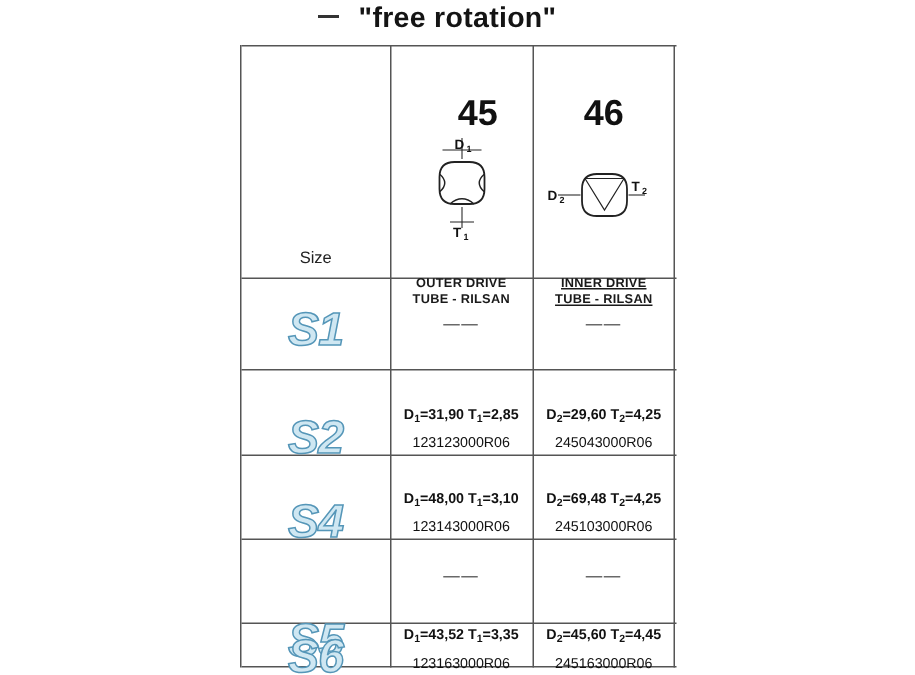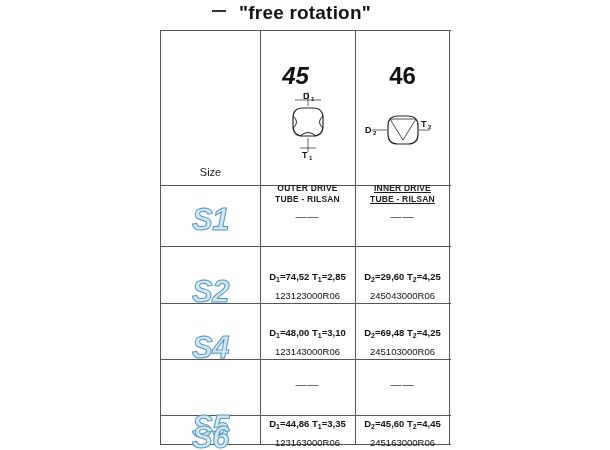--- a/index.html
+++ b/index.html
@@ -70,21 +70,21 @@
   
   .hdr-num {
     position: absolute;
     top: 32px;
     font-size: 24px;
     font-weight: bold;
     color: #111;
     text-align: center;
     width: 95px;
   }
-  .hdr-num.n45 { left: 87px; font-style: italic; }
+  .hdr-num.n45 { left: 110px; }
   .hdr-num.n46 { left: 194px; }
 
   .hdr-caption {
     position: absolute;
     text-align: center;
     width: 95px;
     font-size: 8.5px;
     font-weight: bold;
     color: #1a1a1a;
     line-height: 11px;
@@ -231,21 +231,21 @@
       <span>INNER DRIVE</span><br>
       <span>TUBE - RILSAN</span>
     </div>
 
     <div class="rowlabel" style="top:172px;">S1</div>
     <div class="dashcell c1" style="top:180px;">——</div>
     <div class="dashcell c2" style="top:180px;">——</div>
 
     <div class="rowlabel" style="top:244px;">S2</div>
     <div class="cell c1" style="top:241px;">
-      <b><span>D</span><span class="sub">1</span><span>=74,52</span>
+      <b><span>D</span><span class="sub">1</span><span>=31,90</span>
       <span>T</span><span class="sub">1</span><span>=2,85</span></b>
     </div>
     <div class="cell c2" style="top:241px;">
       <b><span>D</span><span class="sub">2</span><span>=29,60</span>
       <span>T</span><span class="sub">2</span><span>=4,25</span></b>
     </div>
     <div class="code c1" style="top:260px;">123123000R06</div>
     <div class="code c2" style="top:260px;">245043000R06</div>
 
     <div class="rowlabel" style="top:300px;">S4</div>
@@ -259,21 +259,21 @@
     </div>
     <div class="code c1" style="top:316px;">123143000R06</div>
     <div class="code c2" style="top:316px;">245103000R06</div>
 
     <div class="rowlabel" style="top:340px;margin-top:39px;">S5</div>
     <div class="dashcell c1" style="top:348px;">——</div>
     <div class="dashcell c2" style="top:348px;">——</div>
 
     <div class="rowlabel" style="top:390px;">S6</div>
     <div class="cell c1" style="top:388px;">
-      <b><span>D</span><span class="sub">1</span><span>=44,86</span>
+      <b><span>D</span><span class="sub">1</span><span>=43,52</span>
       <span>T</span><span class="sub">1</span><span>=3,35</span></b>
     </div>
     <div class="cell c2" style="top:388px;">
       <b><span>D</span><span class="sub">2</span><span>=45,60</span>
       <span>T</span><span class="sub">2</span><span>=4,45</span></b>
     </div>
     <div class="code c1" style="top:407px;">123163000R06</div>
     <div class="code c2" style="top:407px;">245163000R06</div>
 
   </div>

